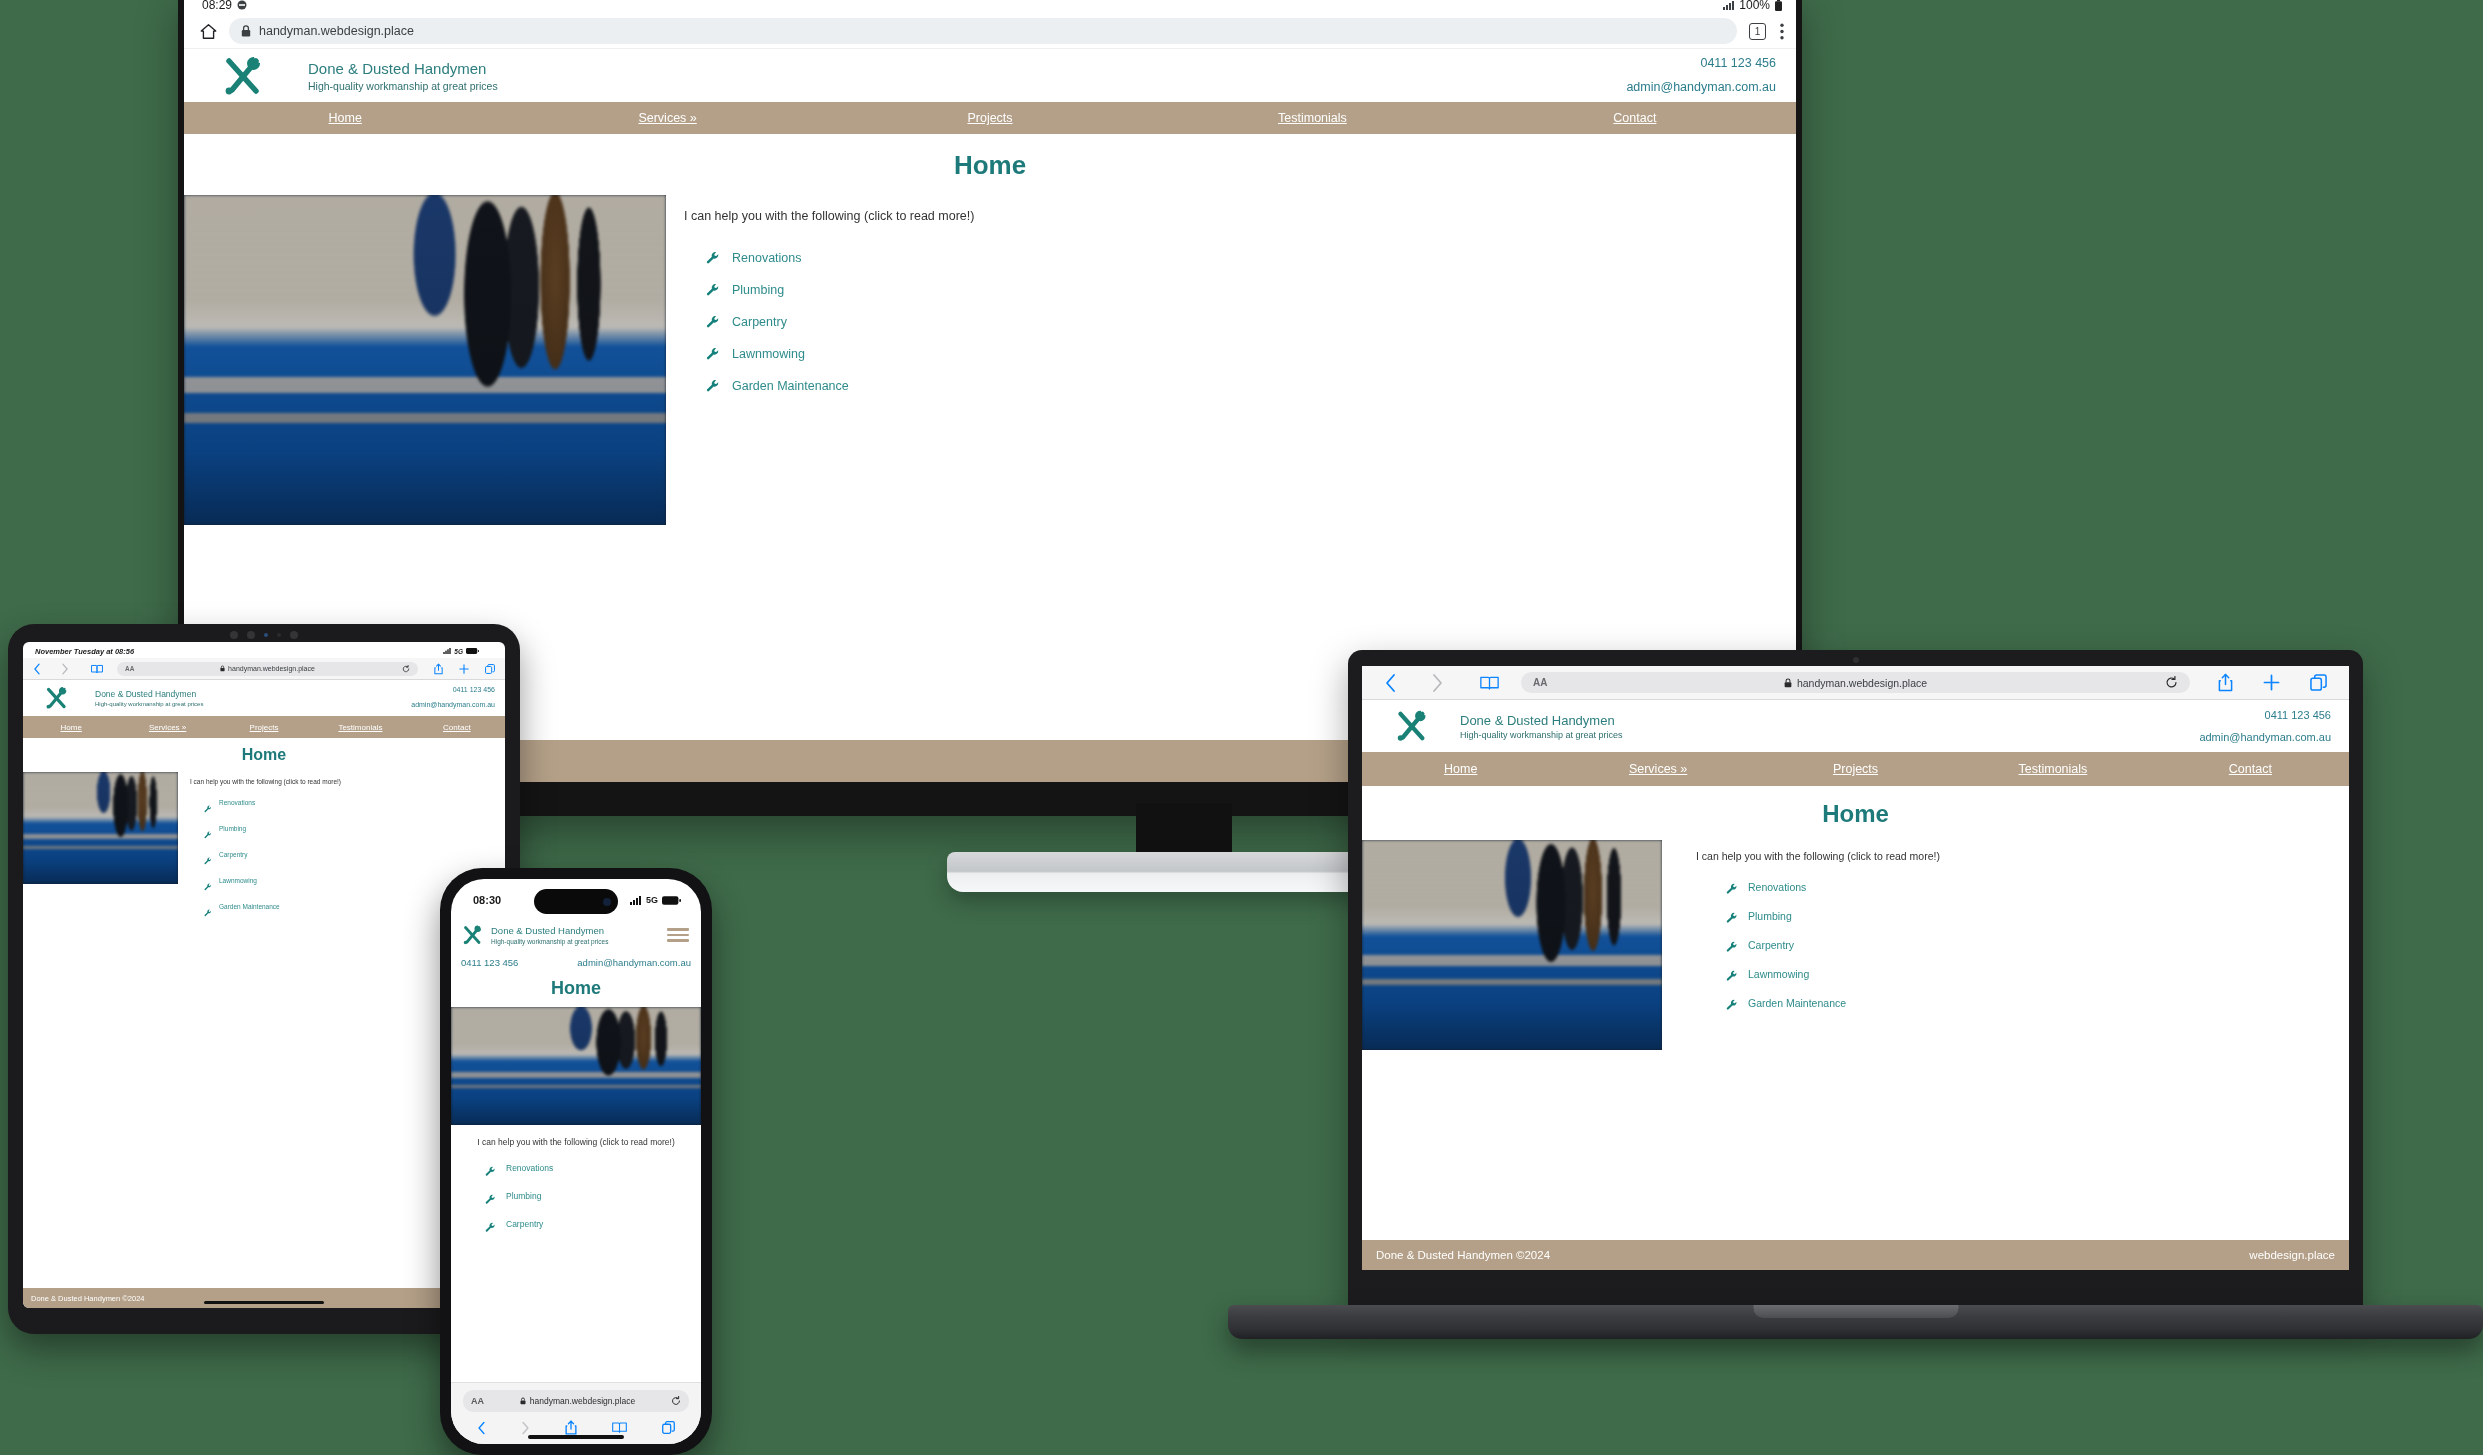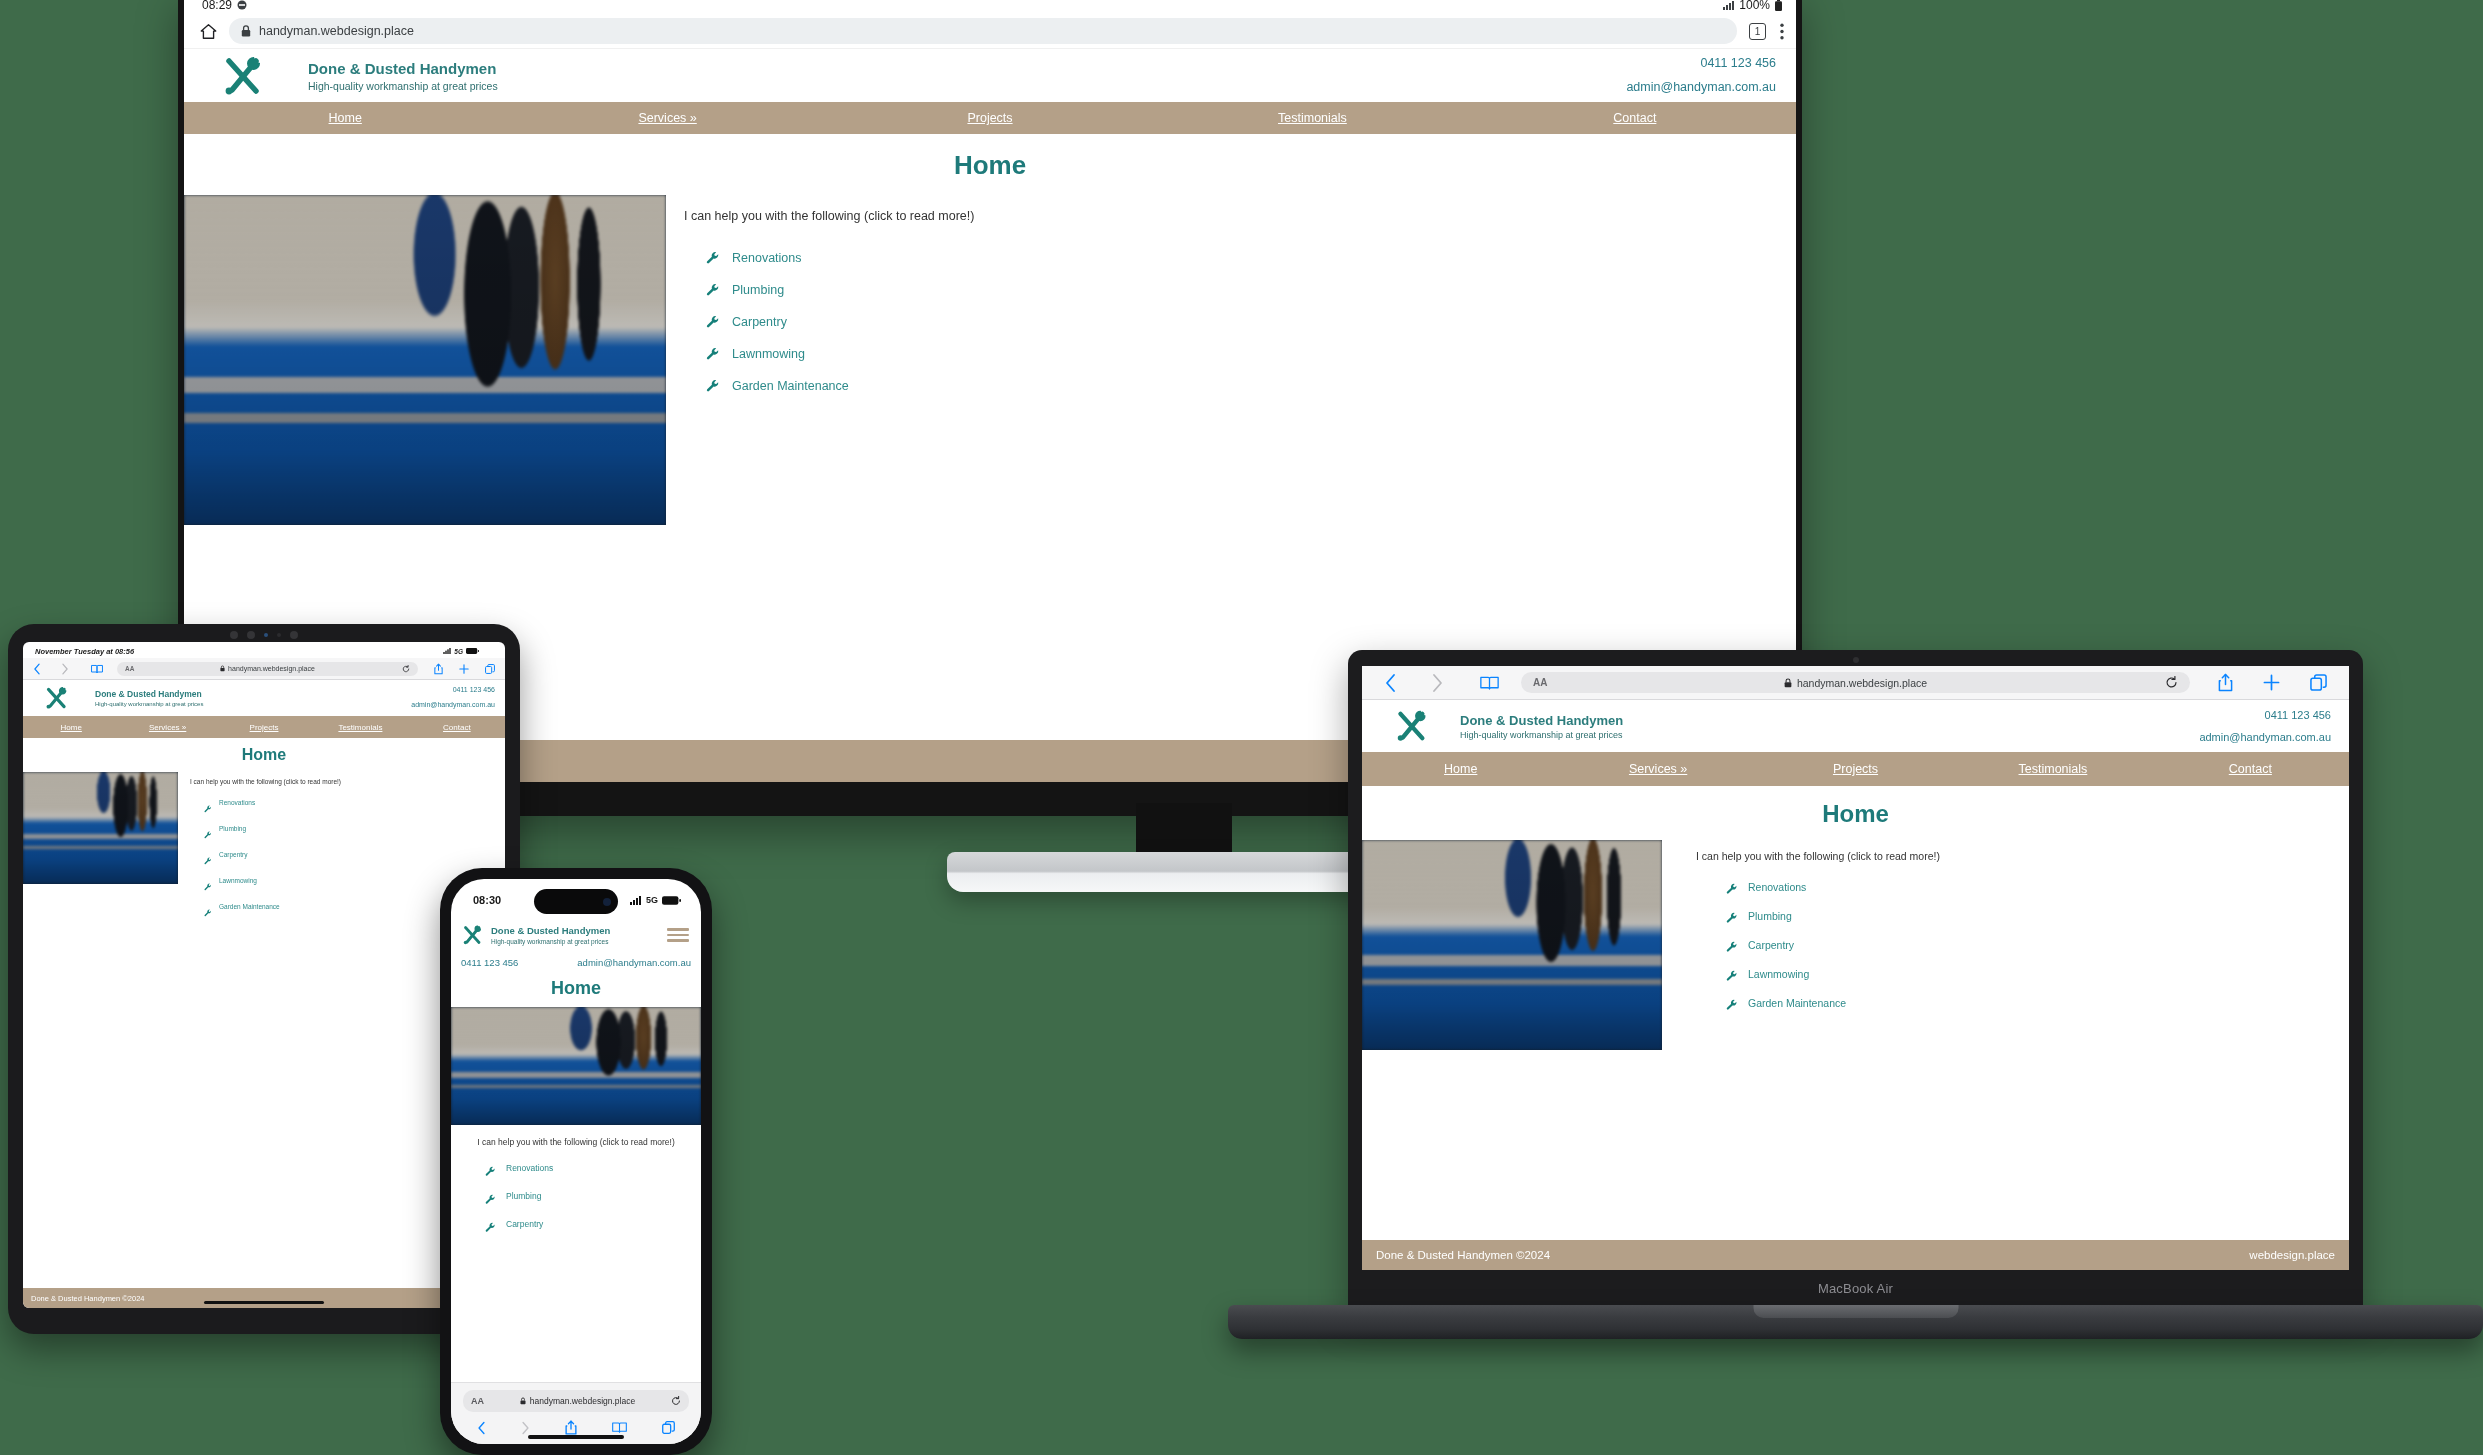--- a/index.html
+++ b/index.html
@@ -4,21 +4,21 @@
 <style>
   * { box-sizing: border-box; margin: 0; padding: 0; }
   html, body {
     width: 2483px; height: 1455px;
     overflow: hidden;
     background: #3f6b4a;
     font-family: "Liberation Sans", sans-serif;
   }
   #stage { position: relative; width: 2483px; height: 1116px; background: #3f6b4a; }
   .site-head { background:#fff; display:flex; align-items:center; }
-  .brandname { color:#2c7d7d; font-weight:700; }
+  .brandname { color:#2c7d7d; font-weight:400; }
   .brandtag { color:#2e6f6f; }
   .contact a, .contact div { color:#2c7d8c; text-decoration:none; display:block; }
   .navbar { background:#b4a088; display:flex; }
   .navbar .nav-item { color:#ffffff; text-align:center; flex:1; }
   .pagetitle { color:#1e7a7a; text-align:center; font-weight:600; }
   .footer { background:#b4a088; color:#fff; display:flex; justify-content:space-between; align-items:center; }
   .svc-row { display:flex; }
   .svc-label { color:#2e8b8b; }
   .wrench { display:inline-block; color:#16807a; }
   .hero { background:#1a2b3c; position:relative; overflow:hidden; }
@@ -384,21 +384,20 @@
               </div>
             </div>
           </div>
         </div>
 
         <div id="lap-foot" class="footer">
           <span>Done &amp; Dusted Handymen ©2024</span>
           <span>webdesign.place</span>
         </div>
       </div>
-      <div id="lap-name">MacBook Air</div>
     </div>
     <div id="lap-deck"></div>
     <div id="lap-notch"></div>
   </div>
 
   <div id="tablet">
     <div id="tab-frame">
       <div id="tab-cams">
           <i></i>
           <i></i>

